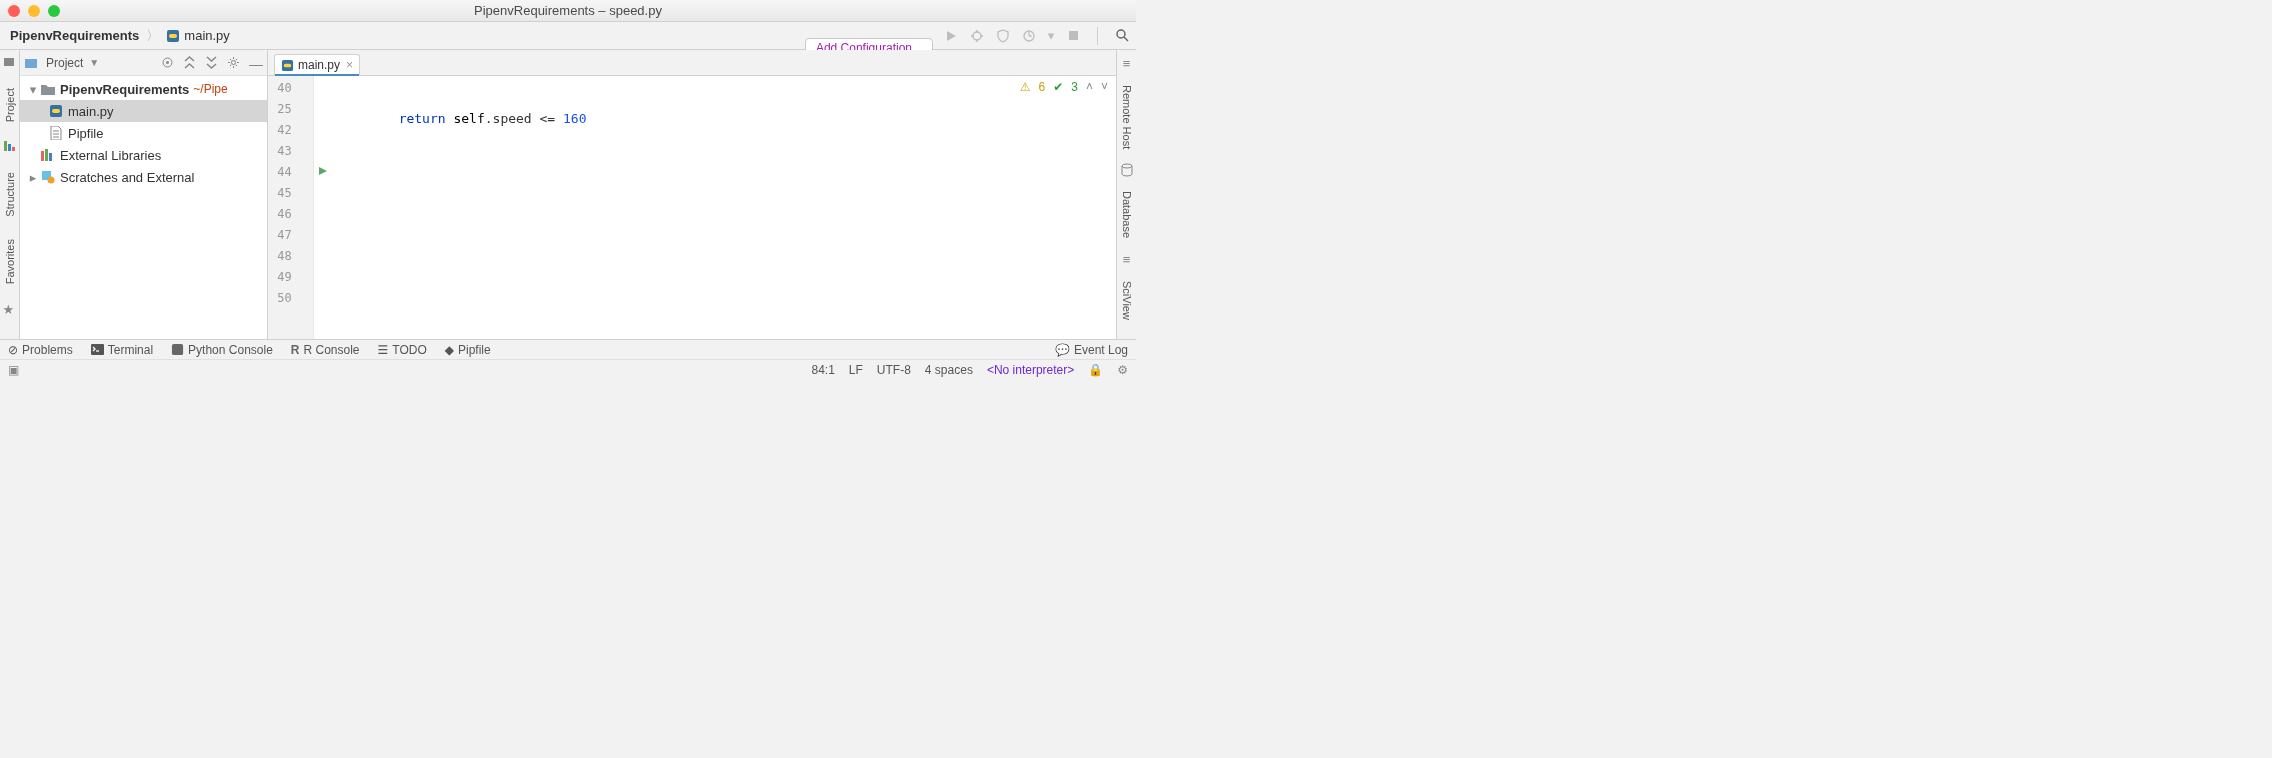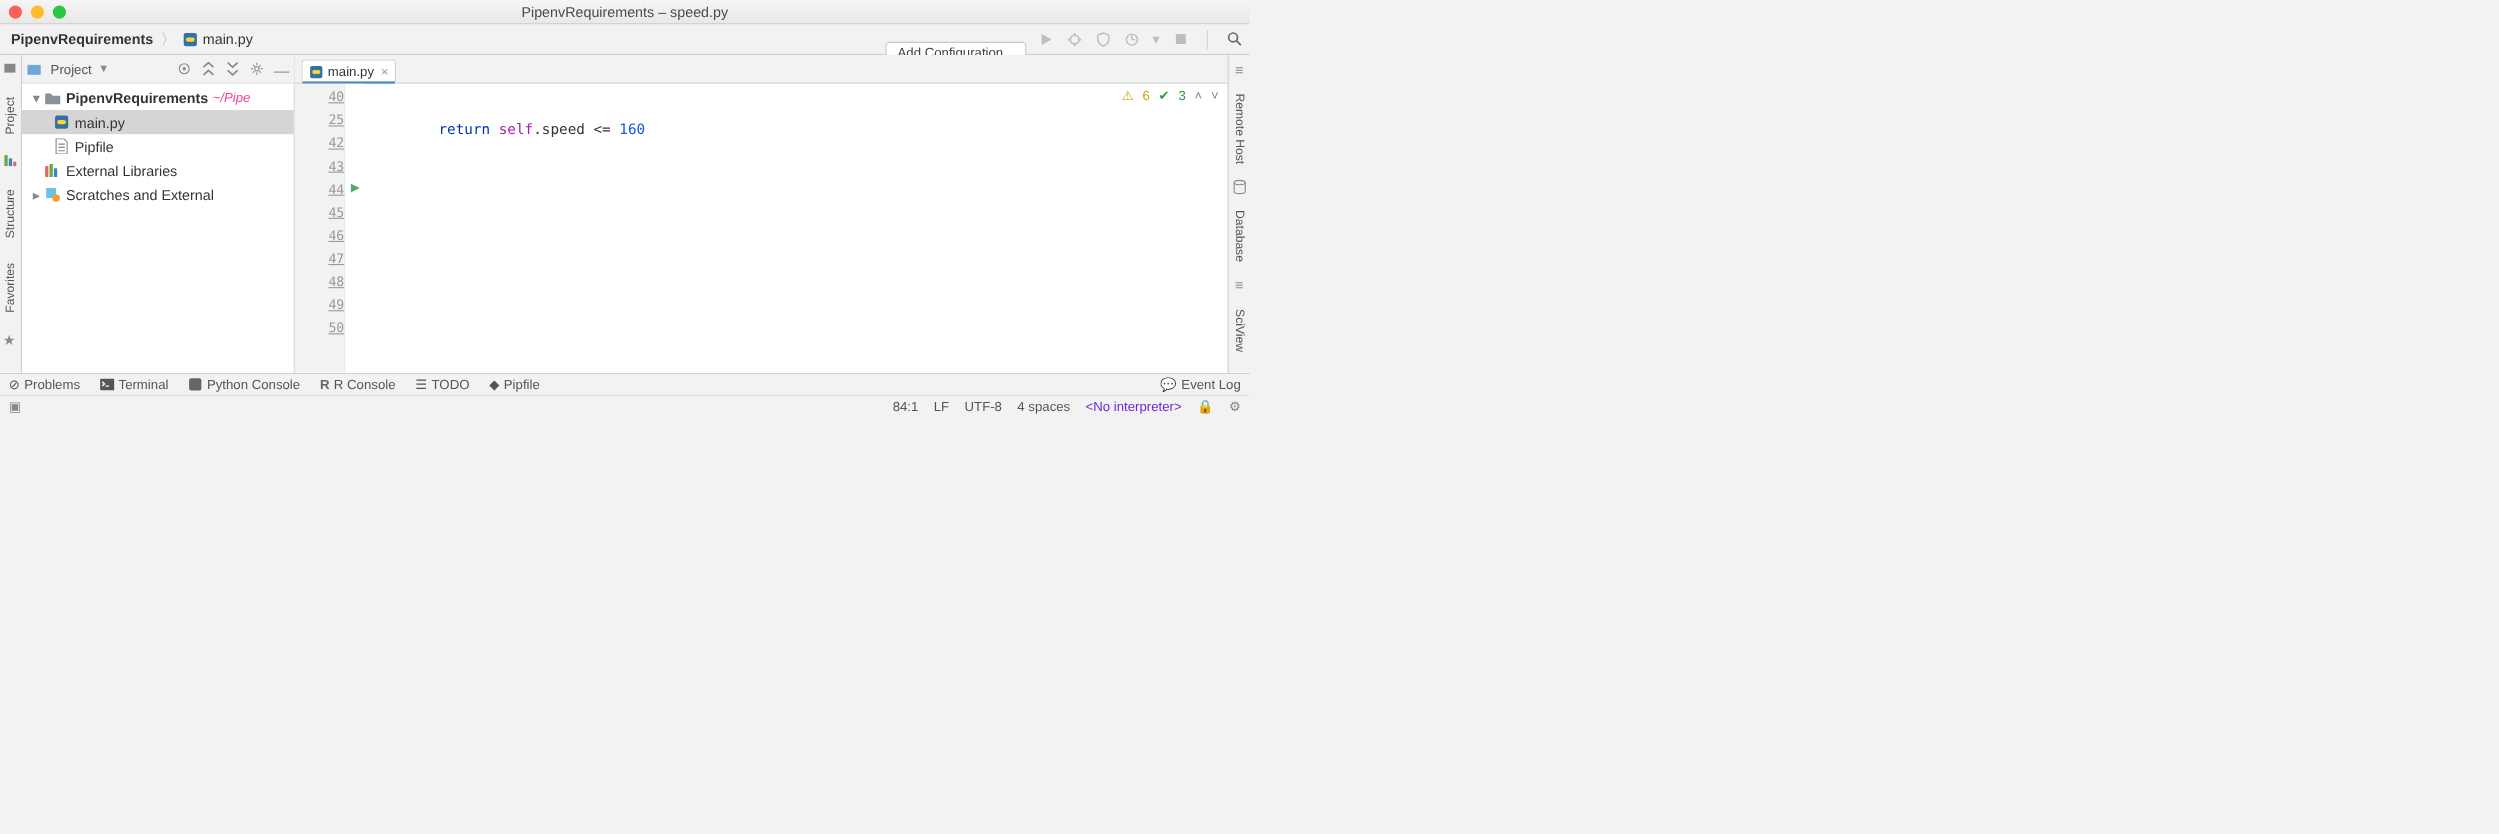--- a/index.html
+++ b/index.html
@@ -42,21 +42,21 @@
   }
   .breadcrumb { display: flex; align-items: center; gap: 4px; font-size: 13px; }
   .breadcrumb .sep { color: #aaa; margin: 0 3px; }
   .spacer { flex: 1; }
   .add-config-btn {
     background: #fff;
     border: 1px solid #c8c8c8;
     border-radius: 4px;
     padding: 2px 10px;
     font-size: 12px;
-    color: #404040;
+    color: #a21caf;
     cursor: pointer;
     margin-top: 24px;
   }
   .toolbar-icons { display: flex; align-items: center; gap: 10px; margin-left: 10px; }
   .toolbar-icons .ico { width: 16px; height: 16px; color: #bdbdbd; display: flex; align-items: center; justify-content: center; }
   .toolbar-sep { width: 1px; height: 18px; background: #d0d0d0; margin: 0 6px; }
   
   .body-row { display: flex; height: 289px; }
   
   .left-rail {
@@ -93,21 +93,21 @@
   }
   .project-header .title { font-size: 12px; color: #555; margin-left: 2px; }
   .ph-icons { display: flex; gap: 8px; margin-left: auto; }
   .ph-icons .pico { width: 14px; height: 14px; color: #888; }
   .tree { flex: 1; padding: 2px 0; font-size: 13px; }
   .tree-row { display: flex; align-items: center; height: 22px; padding-left: 4px; white-space: nowrap; }
   .tree-row.selected { background: #d5d5d5; }
   .chev { width: 10px; display: inline-flex; justify-content: center; color: #888; margin-right: 2px; }
   .tree-icon { width: 16px; height: 16px; margin-right: 4px; display: inline-flex; align-items: center; justify-content: center; }
   .tree-bold { font-weight: bold; }
-  .tree-dim { color: #ec4899; margin-left: 4px; font-size: 12px; font-style: italic; }
+  .tree-dim { color: #c2410c; margin-left: 4px; font-size: 12px; }
   .indent1 { padding-left: 28px; }
   .indent0 { padding-left: 8px; }
   
   .editor-area { flex: 1; display: flex; flex-direction: column; background: #fff; min-width: 0; }
   .tabs-row {
     height: 26px; background: #f2f2f2; border-bottom: 1px solid #d0d0d0;
     display: flex; align-items: flex-end;
   }
   .tab {
     background: #fff; border: 1px solid #d0d0d0; border-bottom: none;
@@ -125,32 +125,32 @@
     display: flex; align-items: center;
     padding: 4px 8px; font-size: 13px; gap: 20px;
   }
   .banner .msg { color: #555; }
   .banner .link { color: #2e6bd0; cursor: pointer; }
   .banner .gear { margin-left: auto; color: #777; }
   
   .code-wrap { flex: 1; display: flex; position: relative; overflow: hidden; }
   .gutter {
     width: 46px; background: #f2f2f2; color: #999; font-family: "Menlo","Consolas",monospace; font-size: 12px;
-    text-align: right; padding: 2px 0 0 0; border-right: 1px solid #e8e8e8; text-decoration: underline;
+    text-align: center; padding: 2px 12px 0 0; border-right: 1px solid #e8e8e8;
   }
   .gutter div { height: 21px; line-height: 21px; }
   .run-gutter { width: 18px; background: #fff; }
   .run-gutter div { height: 21px; display: flex; align-items: center; justify-content: center; }
   .code {
     flex: 1; font-family: "Menlo","Consolas",monospace; font-size: 13px;
     padding-top: 2px; white-space: pre; overflow: hidden;
   }
   .code div { height: 21px; line-height: 21px; padding-left: 4px; }
   .kw { color: #0033b3; }
-  .self { color: #a21caf; }
+  .self { color: #000000; }
   .num { color: #1750eb; }
   .fold { color: #bbb; }
   
   .insp {
     position: absolute; top: 4px; right: 8px;
     display: flex; gap: 8px; align-items: center; font-size: 12px;
   }
   .insp .w { color: #c9a100; }
   .insp .ok { color: #2d9d3a; }
   .insp .nav { color: #888; }

